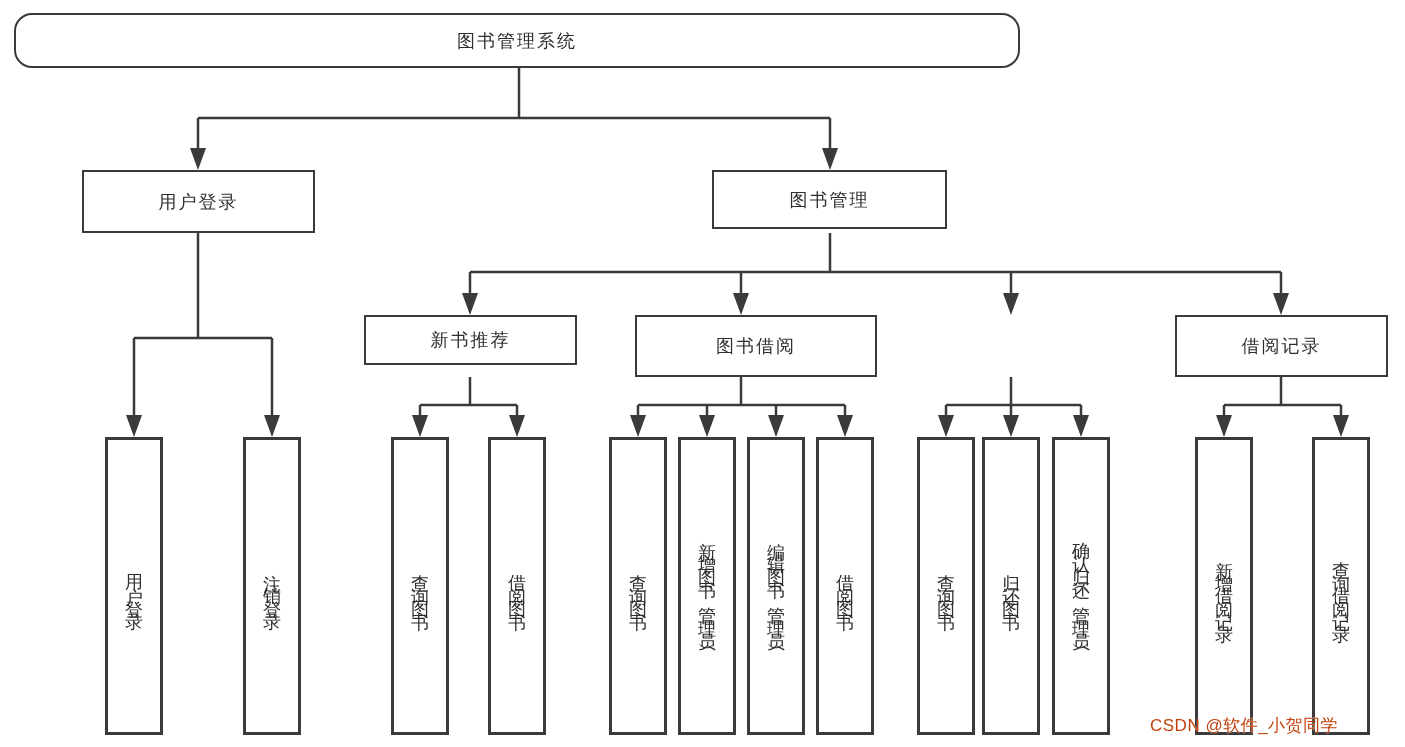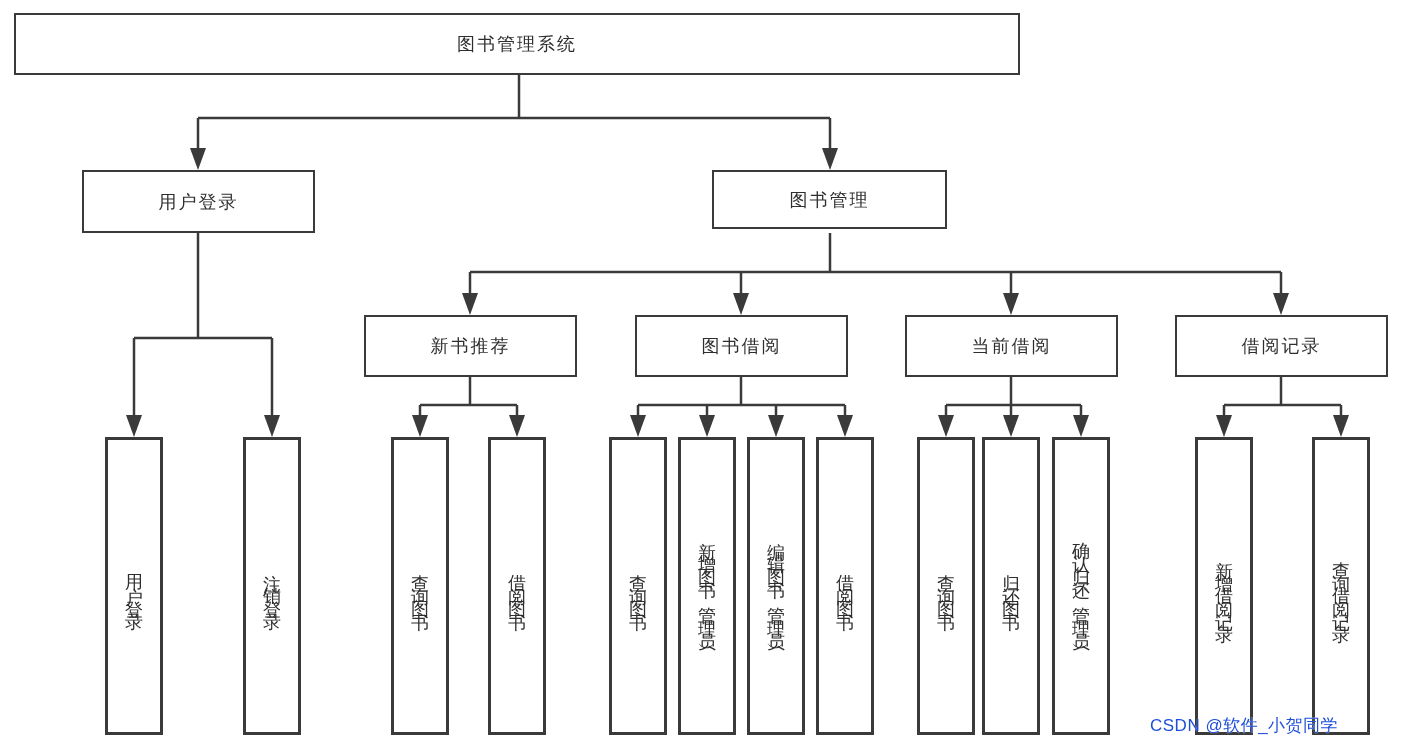--- a/index.html
+++ b/index.html
@@ -14,21 +14,21 @@
     z-index:2;
   }
   .node.hbox span{font-size:18px;letter-spacing:2px;color:#2e2e2e;white-space:nowrap;}
   .node.leaf{border-width:3px;}
   .node.leaf span{
     writing-mode:vertical-rl;text-orientation:mixed;
     font-size:18px;letter-spacing:13px;line-height:1;color:#2e2e2e;
   }
   .watermark{
     position:absolute;left:1150px;top:714px;z-index:5;
-    font-size:17px;letter-spacing:0.5px;color:#1d4ed8;
+    font-size:17px;letter-spacing:0.5px;color:#c2410c;
     text-shadow:0 0 1px #ffffff;white-space:nowrap;
   }
 </style>
 </head>
 <body>
 
 <div class="canvas">
 
   <svg class="connectors" width="1405" height="747" viewBox="0 0 1405 747">
     <g stroke="#3a3a3a" stroke-width="2.5" fill="none">
@@ -96,39 +96,36 @@
 
       <polygon points="938,415 954,415 946,437"></polygon>
       <polygon points="1003,415 1019,415 1011,437"></polygon>
       <polygon points="1073,415 1089,415 1081,437"></polygon>
 
       <polygon points="1216,415 1232,415 1224,437"></polygon>
       <polygon points="1333,415 1349,415 1341,437"></polygon>
     </g>
   </svg>
 
-  <div class="node hbox" style="left:14px;top:13px;width:1006px;height:62px;">
+  <div class="node hbox" style="left:14px;top:13px;width:1006px;height:55px;border-radius:18px;">
     <span>图书管理系统</span>
   </div>
 
   <div class="node hbox" style="left:82px;top:170px;width:233px;height:63px;">
     <span>用户登录</span>
   </div>
   <div class="node hbox" style="left:712px;top:170px;width:235px;height:59px;">
     <span>图书管理</span>
   </div>
 
-  <div class="node hbox" style="left:364px;top:315px;width:213px;height:62px;">
+  <div class="node hbox" style="left:364px;top:315px;width:213px;height:50px;">
     <span>新书推荐</span>
   </div>
-  <div class="node hbox" style="left:635px;top:315px;width:213px;height:62px;">
+  <div class="node hbox" style="left:635px;top:315px;width:242px;height:62px;">
     <span>图书借阅</span>
-  </div>
-  <div class="node hbox" style="left:905px;top:315px;width:213px;height:62px;">
-    <span>当前借阅</span>
   </div>
   <div class="node hbox" style="left:1175px;top:315px;width:213px;height:62px;align-items:center;">
     <span>借阅记录</span>
   </div>
 
   <div class="node leaf" style="left:105px;top:437px;width:58px;height:298px;">
     <span>用户登录</span>
   </div>
   <div class="node leaf" style="left:243px;top:437px;width:58px;height:298px;">
     <span>注销登录</span>

